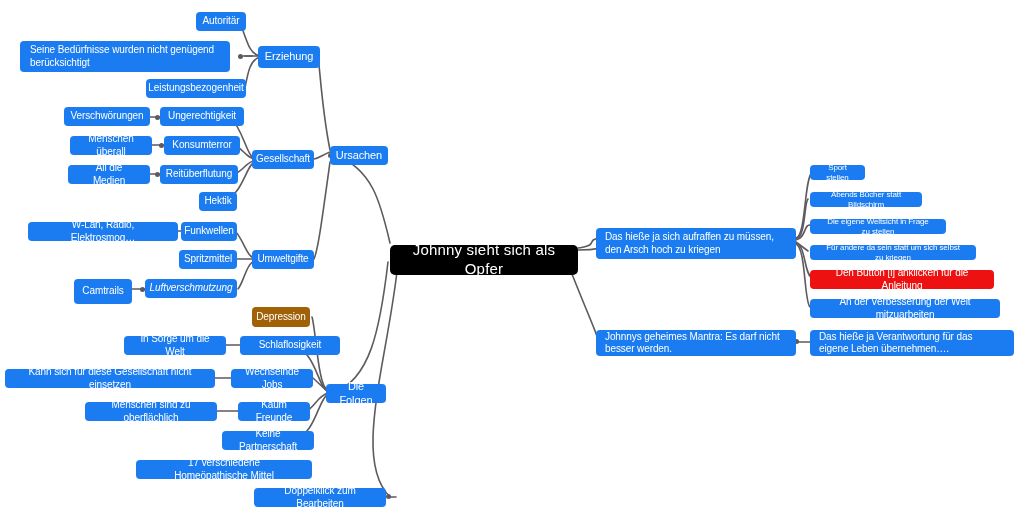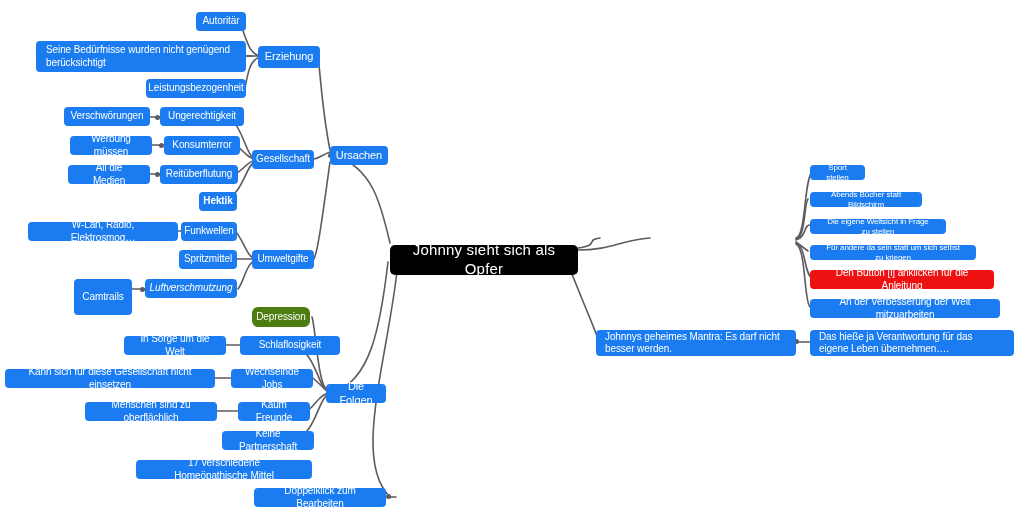--- a/index.html
+++ b/index.html
@@ -38,21 +38,21 @@
     cursor: pointer;
     white-space: pre-line;
     letter-spacing: -0.1px;
   }
   .node.root {
     background: #000000;
     border-radius: 5px;
     font-size: 15px;
     letter-spacing: 0.2px;
   }
-  .node.orange { background: #4d7c0f; border-radius: 6px; }
+  .node.orange { background: #a16207; }
   .node.red    { background: #ee1111; }
   .node.s11 { font-size: 11px; }
   .node.s10 { font-size: 10px; }
   .node.s8  { font-size: 8px; }
   .node.left  { justify-content: flex-start; text-align: left; }
   .conn-dot {
     position: absolute;
     width: 5px;
     height: 5px;
     border-radius: 50%;
@@ -149,60 +149,61 @@
   <div class="node s11" style="left:326px; top:384px; width:60px; height:19px;">Die Folgen</div>
 
   <div class="node s11" style="left:258px; top:46px; width:62px; height:22px;">Erziehung</div>
 
   <div class="node s10" style="left:252px; top:150px; width:62px; height:19px;">Gesellschaft</div>
 
   <div class="node s10" style="left:252px; top:250px; width:62px; height:19px;">Umweltgifte</div>
 
   <div class="node s10" style="left:196px; top:12px; width:50px; height:19px;">Autoritär</div>
 
-  <div class="node s10 left" style="left:36px; top:41px; width:210px; height:31px; padding-left:10px;">Seine Bedürfnisse wurden nicht genügend berücksichtigt</div>
+  <div class="node s10 left" style="left:20px; top:41px; width:210px; height:31px; padding-left:10px;">Seine Bedürfnisse wurden nicht genügend berücksichtigt</div>
 
   <div class="node s10" style="left:146px; top:79px; width:100px; height:19px;">Leistungsbezogenheit</div>
 
   <div class="node s10" style="left:160px; top:107px; width:84px; height:19px;">Ungerechtigkeit</div>
   <div class="node s10" style="left:64px; top:107px; width:86px; height:19px;">Verschwörungen</div>
 
   <div class="node s10" style="left:164px; top:136px; width:76px; height:19px;">Konsumterror</div>
-  <div class="node s10" style="left:70px; top:136px; width:82px; height:19px;">Werbung müssen</div>
+  <div class="node s10" style="left:70px; top:136px; width:82px; height:19px;">Menschen überall</div>
 
   <div class="node s10" style="left:160px; top:165px; width:78px; height:19px;">Reitüberflutung</div>
   <div class="node s10" style="left:68px; top:165px; width:82px; height:19px;">All die Medien</div>
 
-  <div class="node s10" style="left:199px; top:192px; width:38px; height:19px;font-weight:bold;">Hektik</div>
+  <div class="node s10" style="left:199px; top:192px; width:38px; height:19px;">Hektik</div>
 
   <div class="node s10" style="left:181px; top:222px; width:56px; height:19px;">Funkwellen</div>
   <div class="node s10" style="left:28px; top:222px; width:150px; height:19px;">W-Lan, Radio, Elektrosmog…</div>
 
   <div class="node s10" style="left:179px; top:250px; width:58px; height:19px;">Spritzmittel</div>
 
   <div class="node s10" style="left:145px; top:279px; width:92px; height:19px;font-style:italic;">Luftverschmutzung</div>
-  <div class="node s10" style="left:74px; top:279px; width:58px; height:36px;">Camtrails</div>
+  <div class="node s10" style="left:74px; top:279px; width:58px; height:25px;">Camtrails</div>
 
   <div class="node orange s10" style="left:252px; top:307px; width:58px; height:20px;">Depression</div>
 
   <div class="node s10" style="left:240px; top:336px; width:100px; height:19px;">Schlaflosigkeit</div>
   <div class="node s10" style="left:124px; top:336px; width:102px; height:19px;">In Sorge um die Welt</div>
 
   <div class="node s10" style="left:231px; top:369px; width:82px; height:19px;">Wechselnde Jobs</div>
   <div class="node s10" style="left:5px; top:369px; width:210px; height:19px;">Kann sich für diese Gesellschaft nicht einsetzen</div>
 
   <div class="node s10" style="left:238px; top:402px; width:72px; height:19px;">Kaum Freunde</div>
   <div class="node s10" style="left:85px; top:402px; width:132px; height:19px;">Menschen sind zu oberflächlich</div>
 
   <div class="node s10" style="left:222px; top:431px; width:92px; height:19px;">Keine Partnerschaft</div>
 
   <div class="node s10" style="left:136px; top:460px; width:176px; height:19px;">17 verschiedene Homeöpathische Mittel</div>
 
   <div class="node s10" style="left:254px; top:488px; width:132px; height:19px;">Doppelklick zum Bearbeiten</div>
 
+  <div class="node s10 left" style="left:596px; top:228px; width:200px; height:31px; padding-left:9px;">Das hieße ja sich aufraffen zu müssen, den Arsch hoch zu kriegen</div>
 
   <div class="node s10 left" style="left:596px; top:330px; width:200px; height:26px; padding-left:9px;">Johnnys geheimes Mantra: Es darf nicht besser werden.</div>
 
   <div class="node s8" style="left:810px; top:165px; width:55px; height:15px;">Sport stellen</div>
 
   <div class="node s8" style="left:810px; top:192px; width:112px; height:15px;">Abends Bücher statt Bildschirm</div>
 
   <div class="node s8" style="left:810px; top:219px; width:136px; height:15px;">Die eigene Weltsicht in Frage zu stellen</div>
 
   <div class="node s8" style="left:810px; top:245px; width:166px; height:15px;">Für andere da sein statt um sich selbst zu kriegen</div>

